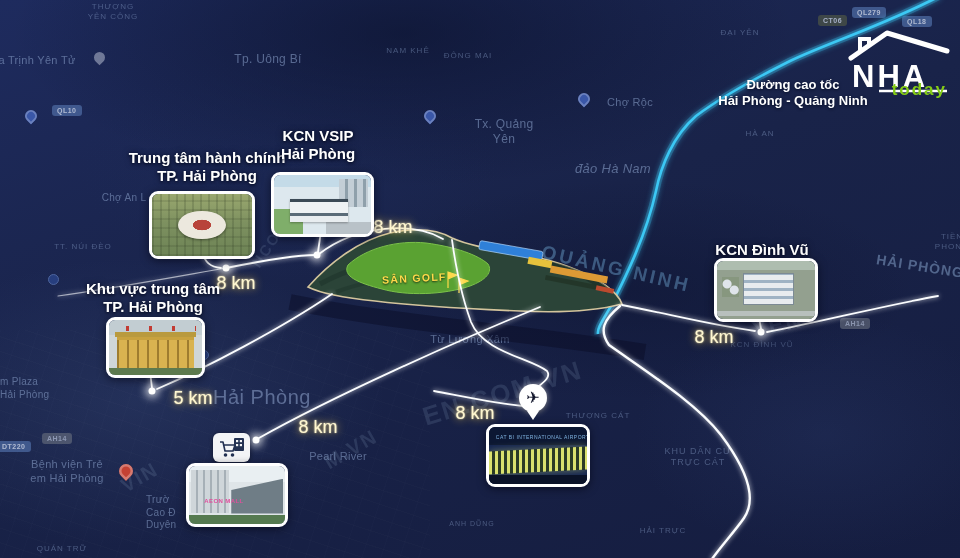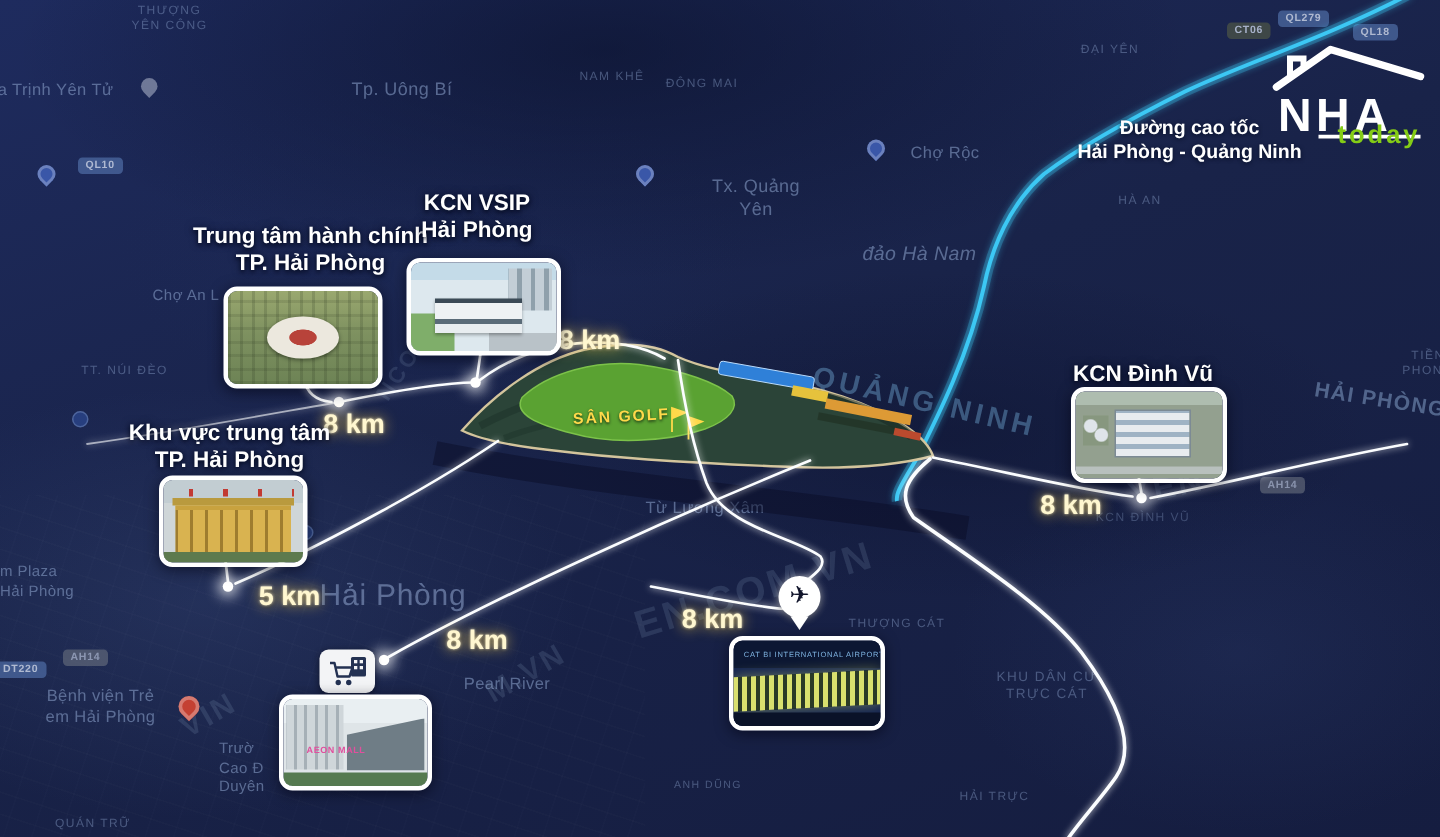--- a/index.html
+++ b/index.html
@@ -27,21 +27,21 @@
   .badge{position:absolute;background:#49659c;color:#d5dff2;font-size:7px;font-weight:bold;
          padding:2px 5px;border-radius:3px;opacity:.8;letter-spacing:.5px;}
   .badge.gray{background:#6b7280;opacity:.6;}
   .badge.dark{background:#4b5346;opacity:.75;}
   .wm{position:absolute;color:rgba(170,195,230,.14);font-weight:bold;letter-spacing:2px;white-space:nowrap;}
   .prov{position:absolute;font-weight:bold;white-space:nowrap;}
   .roads path{fill:none;stroke:#fbfdff;stroke-linecap:round;}
   .roads{filter:drop-shadow(0 0 2.5px rgba(255,255,255,.85));}
   .dot{position:absolute;width:7px;height:7px;border-radius:50%;background:#fff;
        box-shadow:0 0 9px 3px rgba(255,255,255,.8);transform:translate(-50%,-50%);}
-  .dist{position:absolute;transform:translate(-50%,-50%);color:#fff7d0;font-weight:bold;font-size:18px;
+  .dist{position:absolute;transform:translate(-50%,-50%);color:#fff7d0;font-weight:normal;font-size:18px;
         text-shadow:0 0 9px rgba(255,214,80,.95),0 0 2px rgba(255,255,255,.9),0 1px 2px rgba(0,0,0,.45);
         white-space:nowrap;}
   .cl-label{position:absolute;transform:translateX(-50%);color:#fff;font-weight:bold;font-size:15px;
         text-align:center;line-height:1.18;white-space:pre-line;
         text-shadow:0 1px 3px rgba(4,10,30,.95),0 0 6px rgba(4,10,30,.6);}
   .route-note{position:absolute;transform:translateX(-50%);text-align:center;font-weight:bold;
         white-space:pre-line;line-height:1.25;}
   .note-cyan{color:#ffffff;font-size:13px;text-shadow:0 1px 3px rgba(0,10,30,.8);}
   .note-white{color:#fff;font-size:12.5px;text-shadow:0 1px 3px rgba(0,10,30,.9);}
   .card{position:absolute;border:3px solid #fff;border-radius:9px;overflow:hidden;

